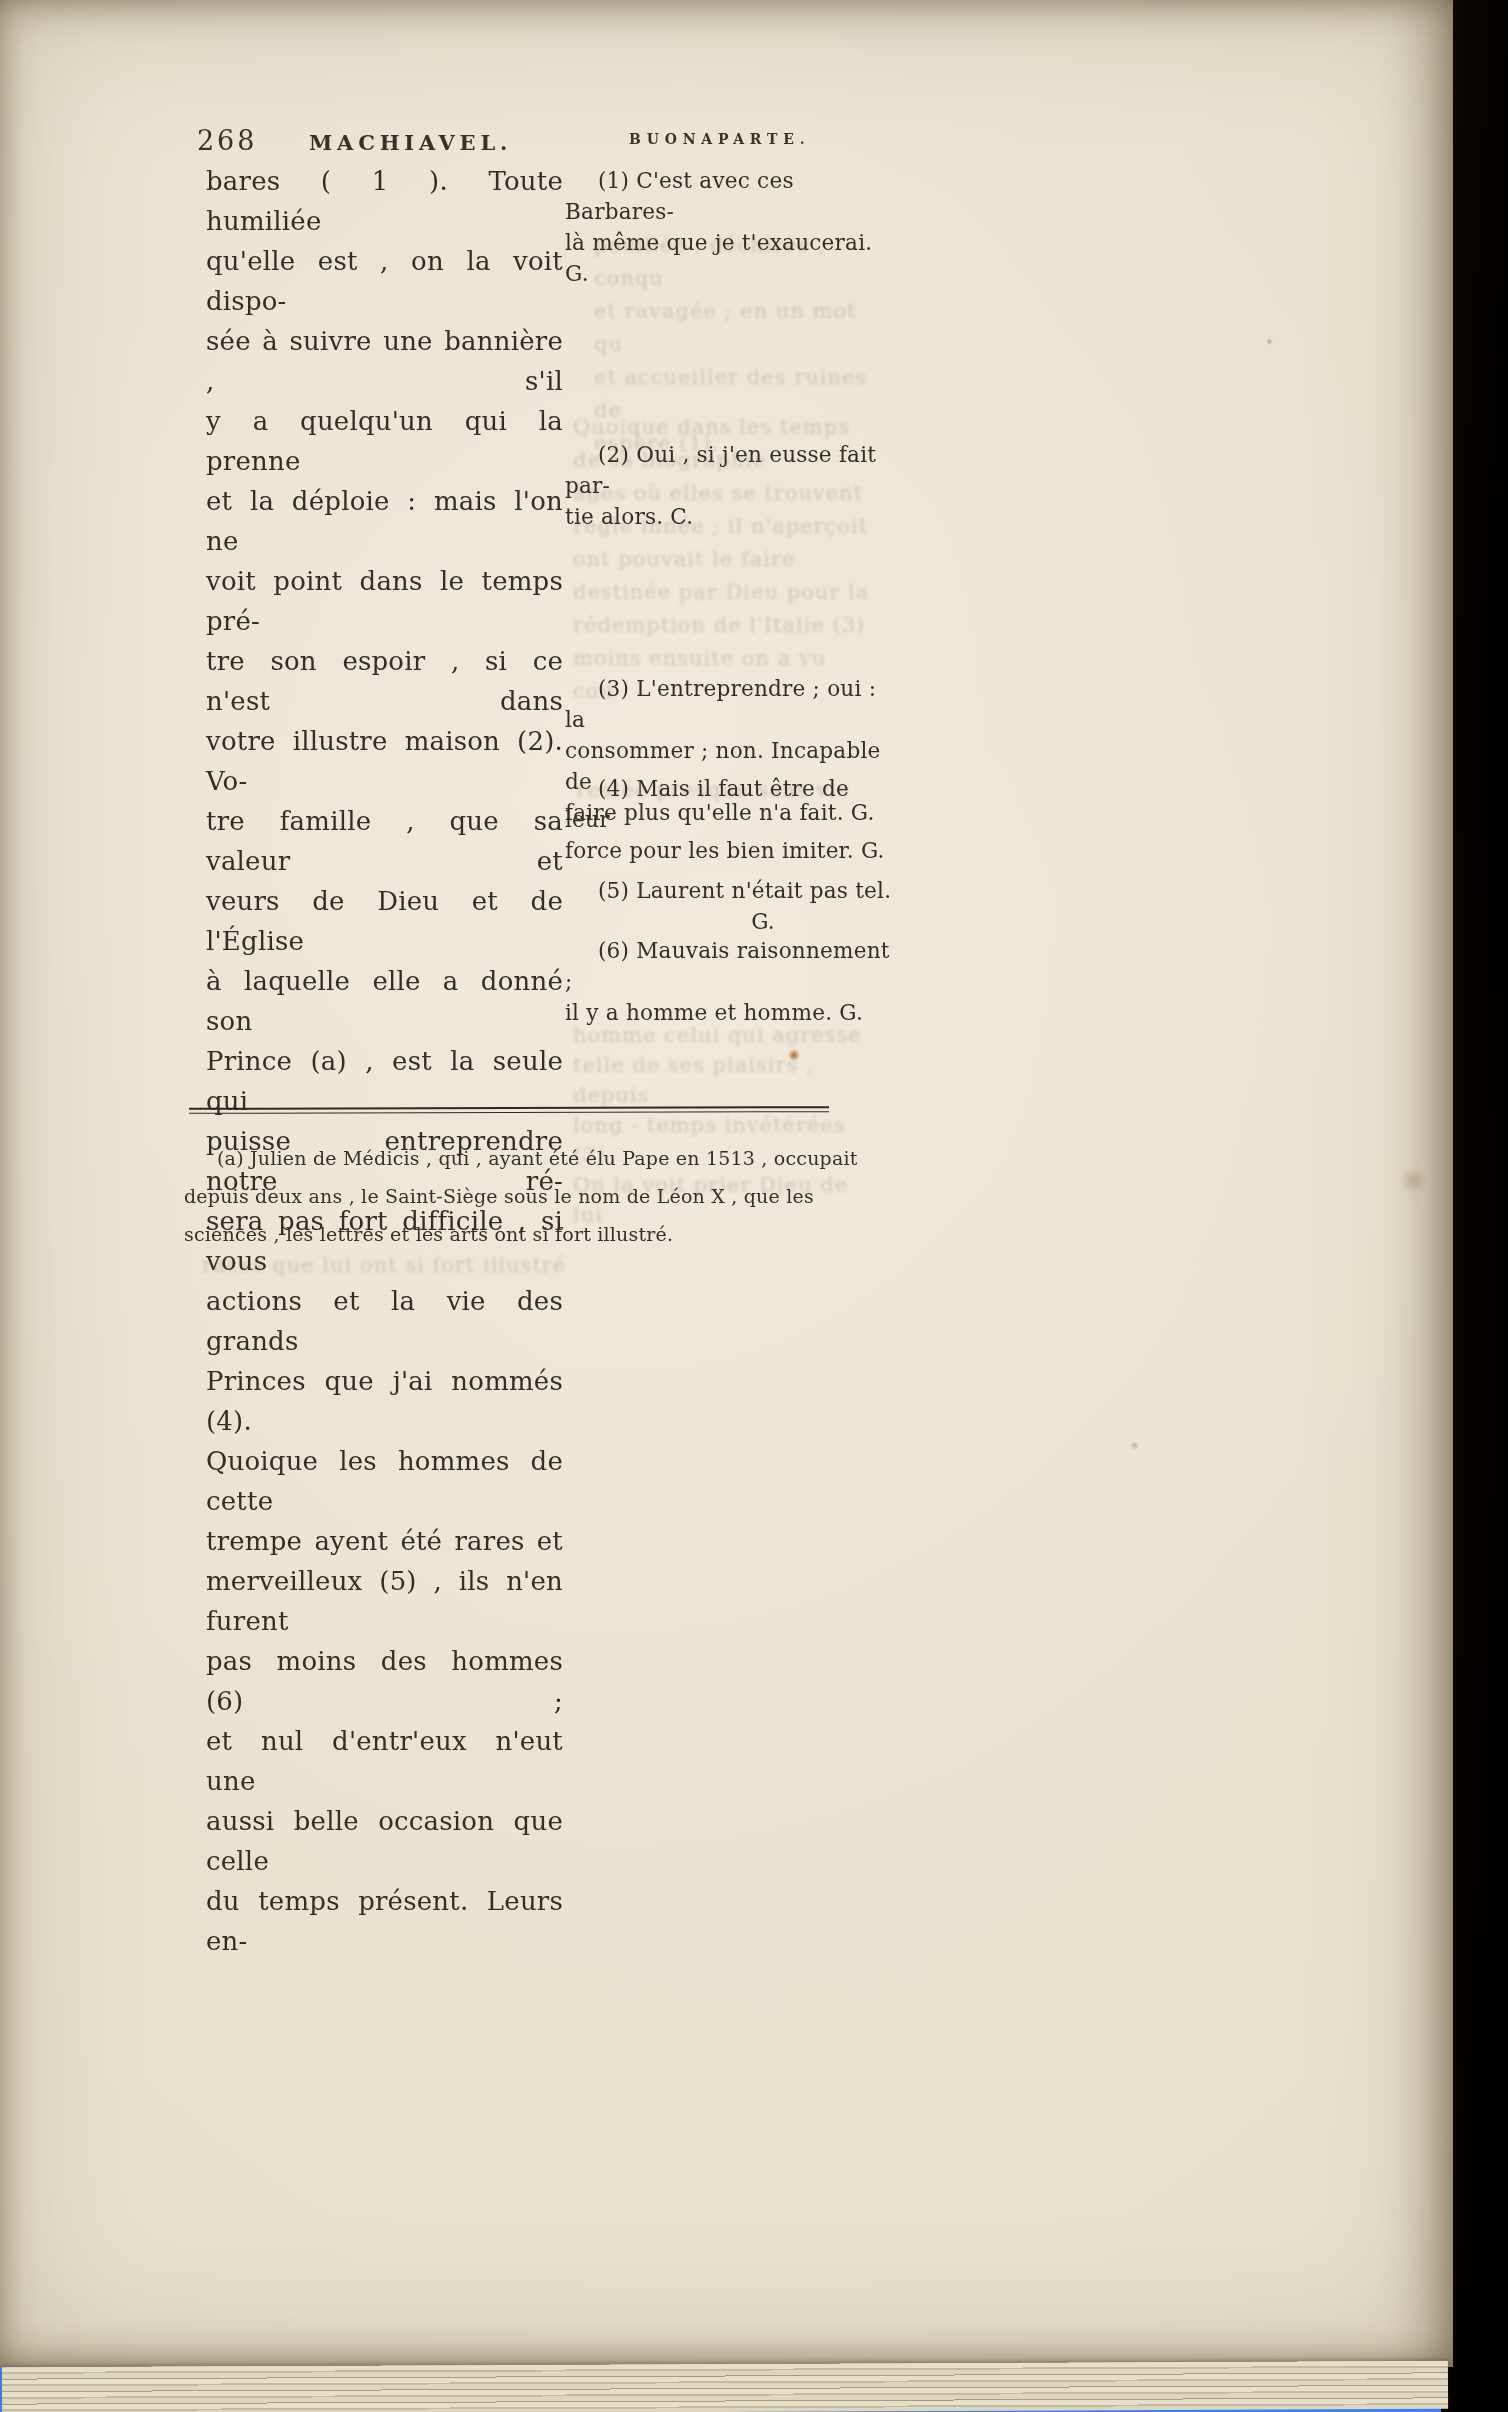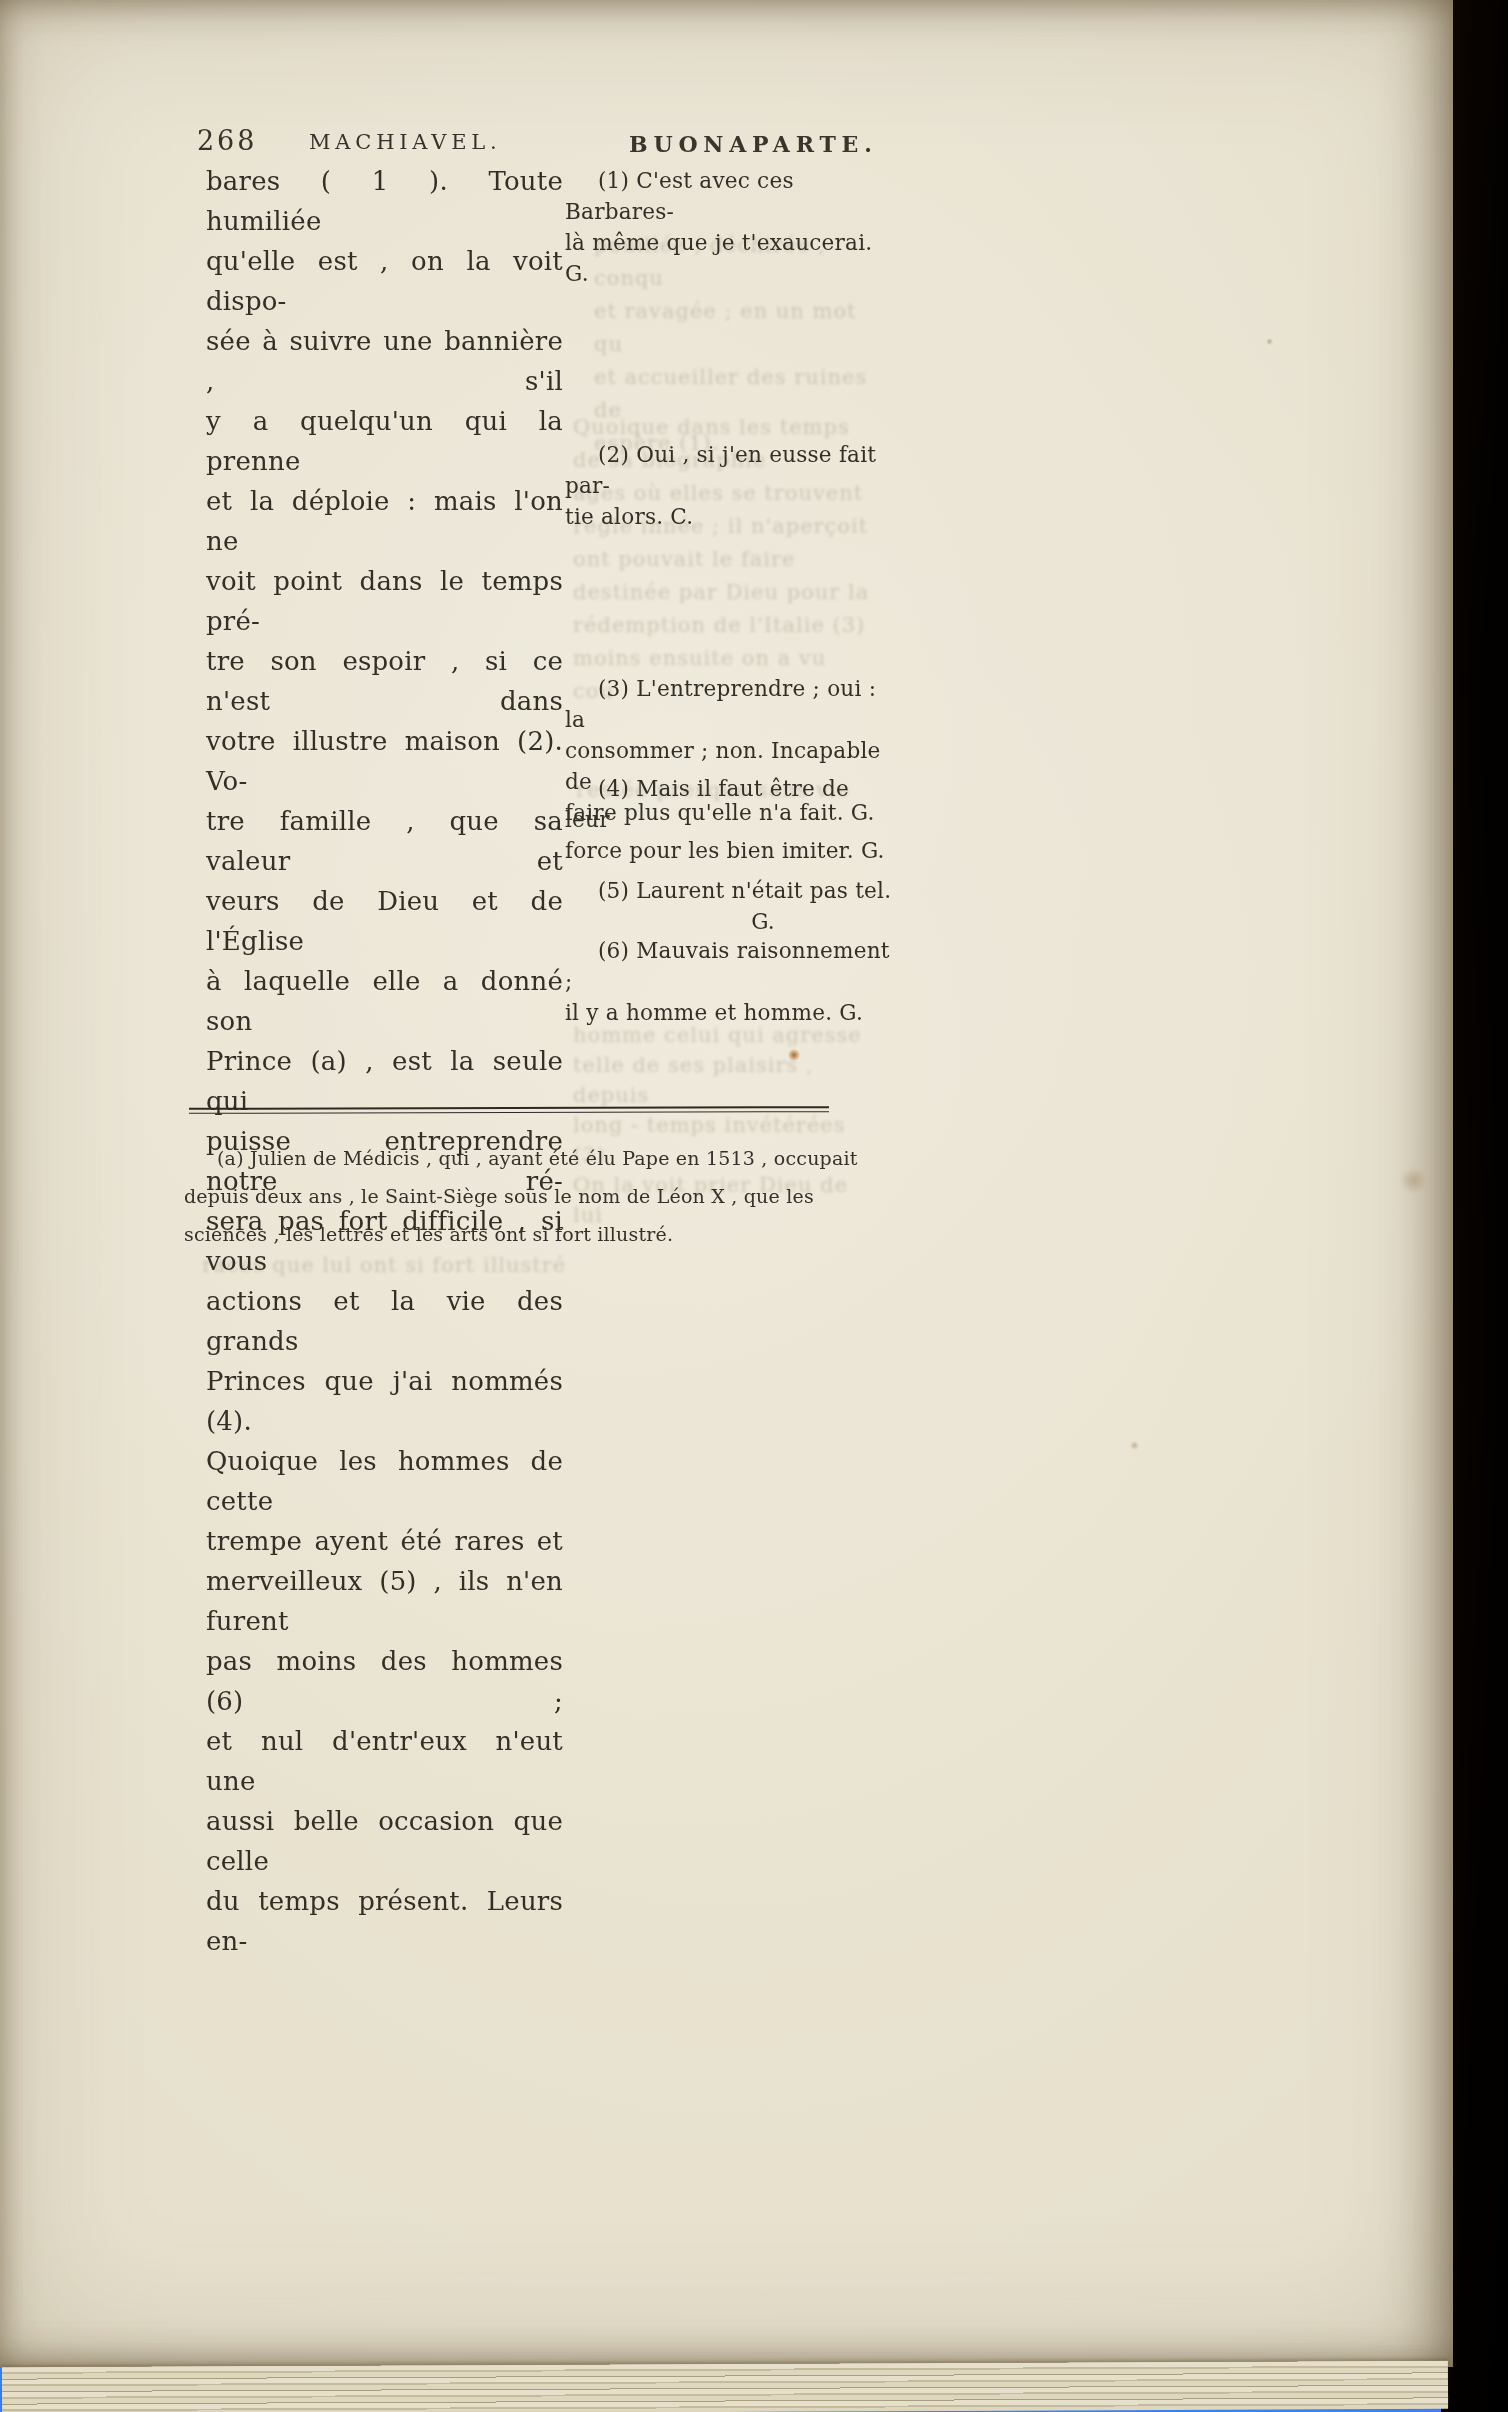--- a/index.html
+++ b/index.html
@@ -31,22 +31,22 @@
     transform:rotate(-0.25deg);
     background:repeating-linear-gradient(to bottom,
       #e6dfc9 0 4.8px, #c4bb9e 4.8px 6.7px, #ded6bd 6.7px 11.5px, #aea握 11.5px 12.5px);
     background:repeating-linear-gradient(to bottom,
       #e6dfc9 0 4.8px, #c4bb9e 4.8px 6.7px, #ded6bd 6.7px 11.5px, #a79d80 11.5px 12.5px);
     box-shadow:0 -1.9px 3.8px rgba(80,60,35,0.35);
   }
   .textblock{position:absolute;left:197px;top:123px;width:711px;color:#332f27;z-index:3;}
   .header{position:relative;height:42px;}
   .pagenum{position:absolute;left:0;top:1.9px;font-size:27px;letter-spacing:2.9px;color:#39342b;}
-  .head-left{position:absolute;left:112px;top:6.7px;font-size:21px;font-weight:400;letter-spacing:4.8px;color:#36312a;}
-  .head-right{position:absolute;left:432px;top:7.7px;font-size:22px;font-weight:700;letter-spacing:5.8px;color:#39342c;}
+  .head-left{position:absolute;left:112px;top:6.7px;font-size:21px;font-weight:700;letter-spacing:4.8px;color:#36312a;}
+  .head-right{position:absolute;left:432px;top:7.7px;font-size:14px;font-weight:700;letter-spacing:5.8px;color:#39342c;}
   .main-col{position:absolute;left:9px;top:38px;width:357px;font-size:26px;line-height:40px;word-spacing:2.9px;letter-spacing:0.2px;}
   .main-col .tline{text-align:justify;text-align-last:justify;}
   .notes-col{position:absolute;left:368px;top:38px;width:329px;font-size:21.6px;line-height:31px;letter-spacing:0.2px;}
   .note{position:absolute;left:0;width:100%;}
   .tline.indent{text-indent:33px;}
   #note5 .tline:nth-child(2){text-align:center;padding-left:67px;}
   .rule{position:absolute;left:189px;top:1107px;width:640px;height:2.9px;
     border-top:2.9px solid #2d2821;border-bottom:1px solid #2d2821;z-index:3;
     transform:rotate(-0.15deg);}
   .footnote{position:absolute;left:184px;top:1139px;width:696px;font-size:19px;line-height:38px;

